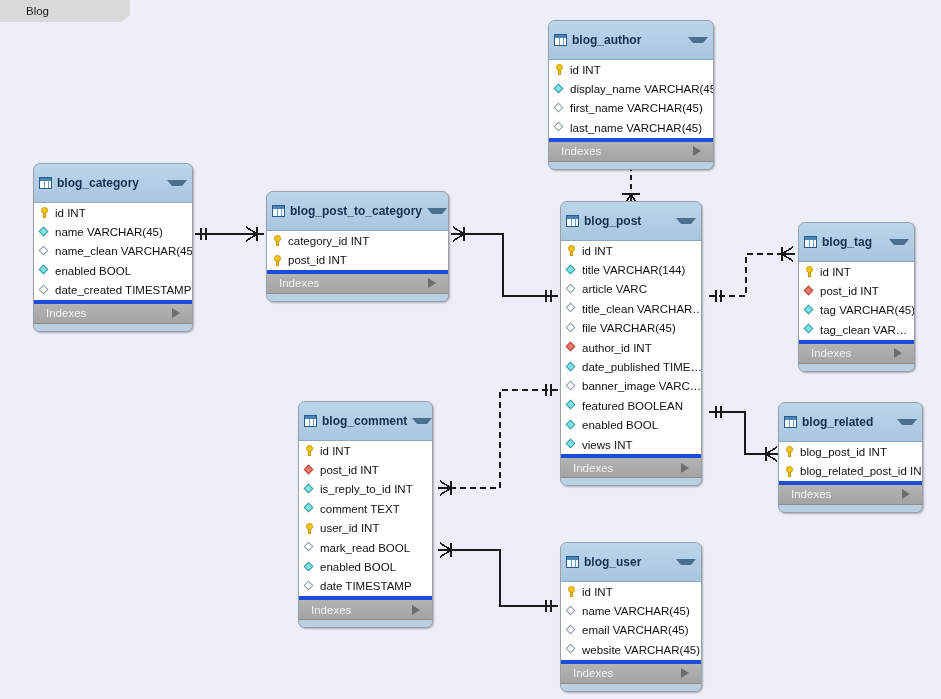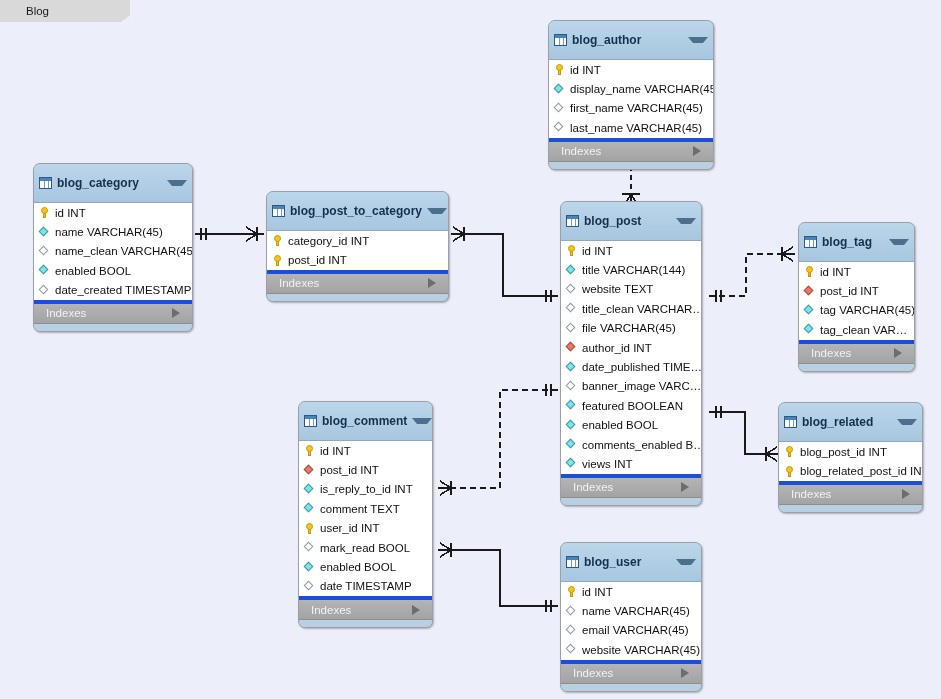--- a/index.html
+++ b/index.html
@@ -252,21 +252,21 @@
           <div class="col">
             <span class="ci key"></span>
             <span class="lbl">id INT</span>
           </div>
           <div class="col">
             <span class="ci dia nn"></span>
             <span class="lbl">title VARCHAR(144)</span>
           </div>
           <div class="col">
             <span class="ci dia nul"></span>
-            <span class="lbl">website TEXT</span>
+            <span class="lbl">article VARC</span>
           </div>
           <div class="col">
             <span class="ci dia nul"></span>
             <span class="lbl">title_clean VARCHAR…</span>
           </div>
           <div class="col">
             <span class="ci dia nul"></span>
             <span class="lbl">file VARCHAR(45)</span>
           </div>
           <div class="col">
@@ -284,24 +284,20 @@
           <div class="col">
             <span class="ci dia nn"></span>
             <span class="lbl">featured BOOLEAN</span>
           </div>
           <div class="col">
             <span class="ci dia nn"></span>
             <span class="lbl">enabled BOOL</span>
           </div>
           <div class="col">
             <span class="ci dia nn"></span>
-            <span class="lbl">comments_enabled B…</span>
-          </div>
-          <div class="col">
-            <span class="ci dia nn"></span>
             <span class="lbl">views INT</span>
           </div>
         </div>
         <div class="idx">
           <span>Indexes</span>
           <span class="tri"></span>
         </div>
         <div class="foot"></div>
       </div>
       <div class="tbl" style="left: 798px; top: 167px; width: 117px; margin-top: 33px;">

